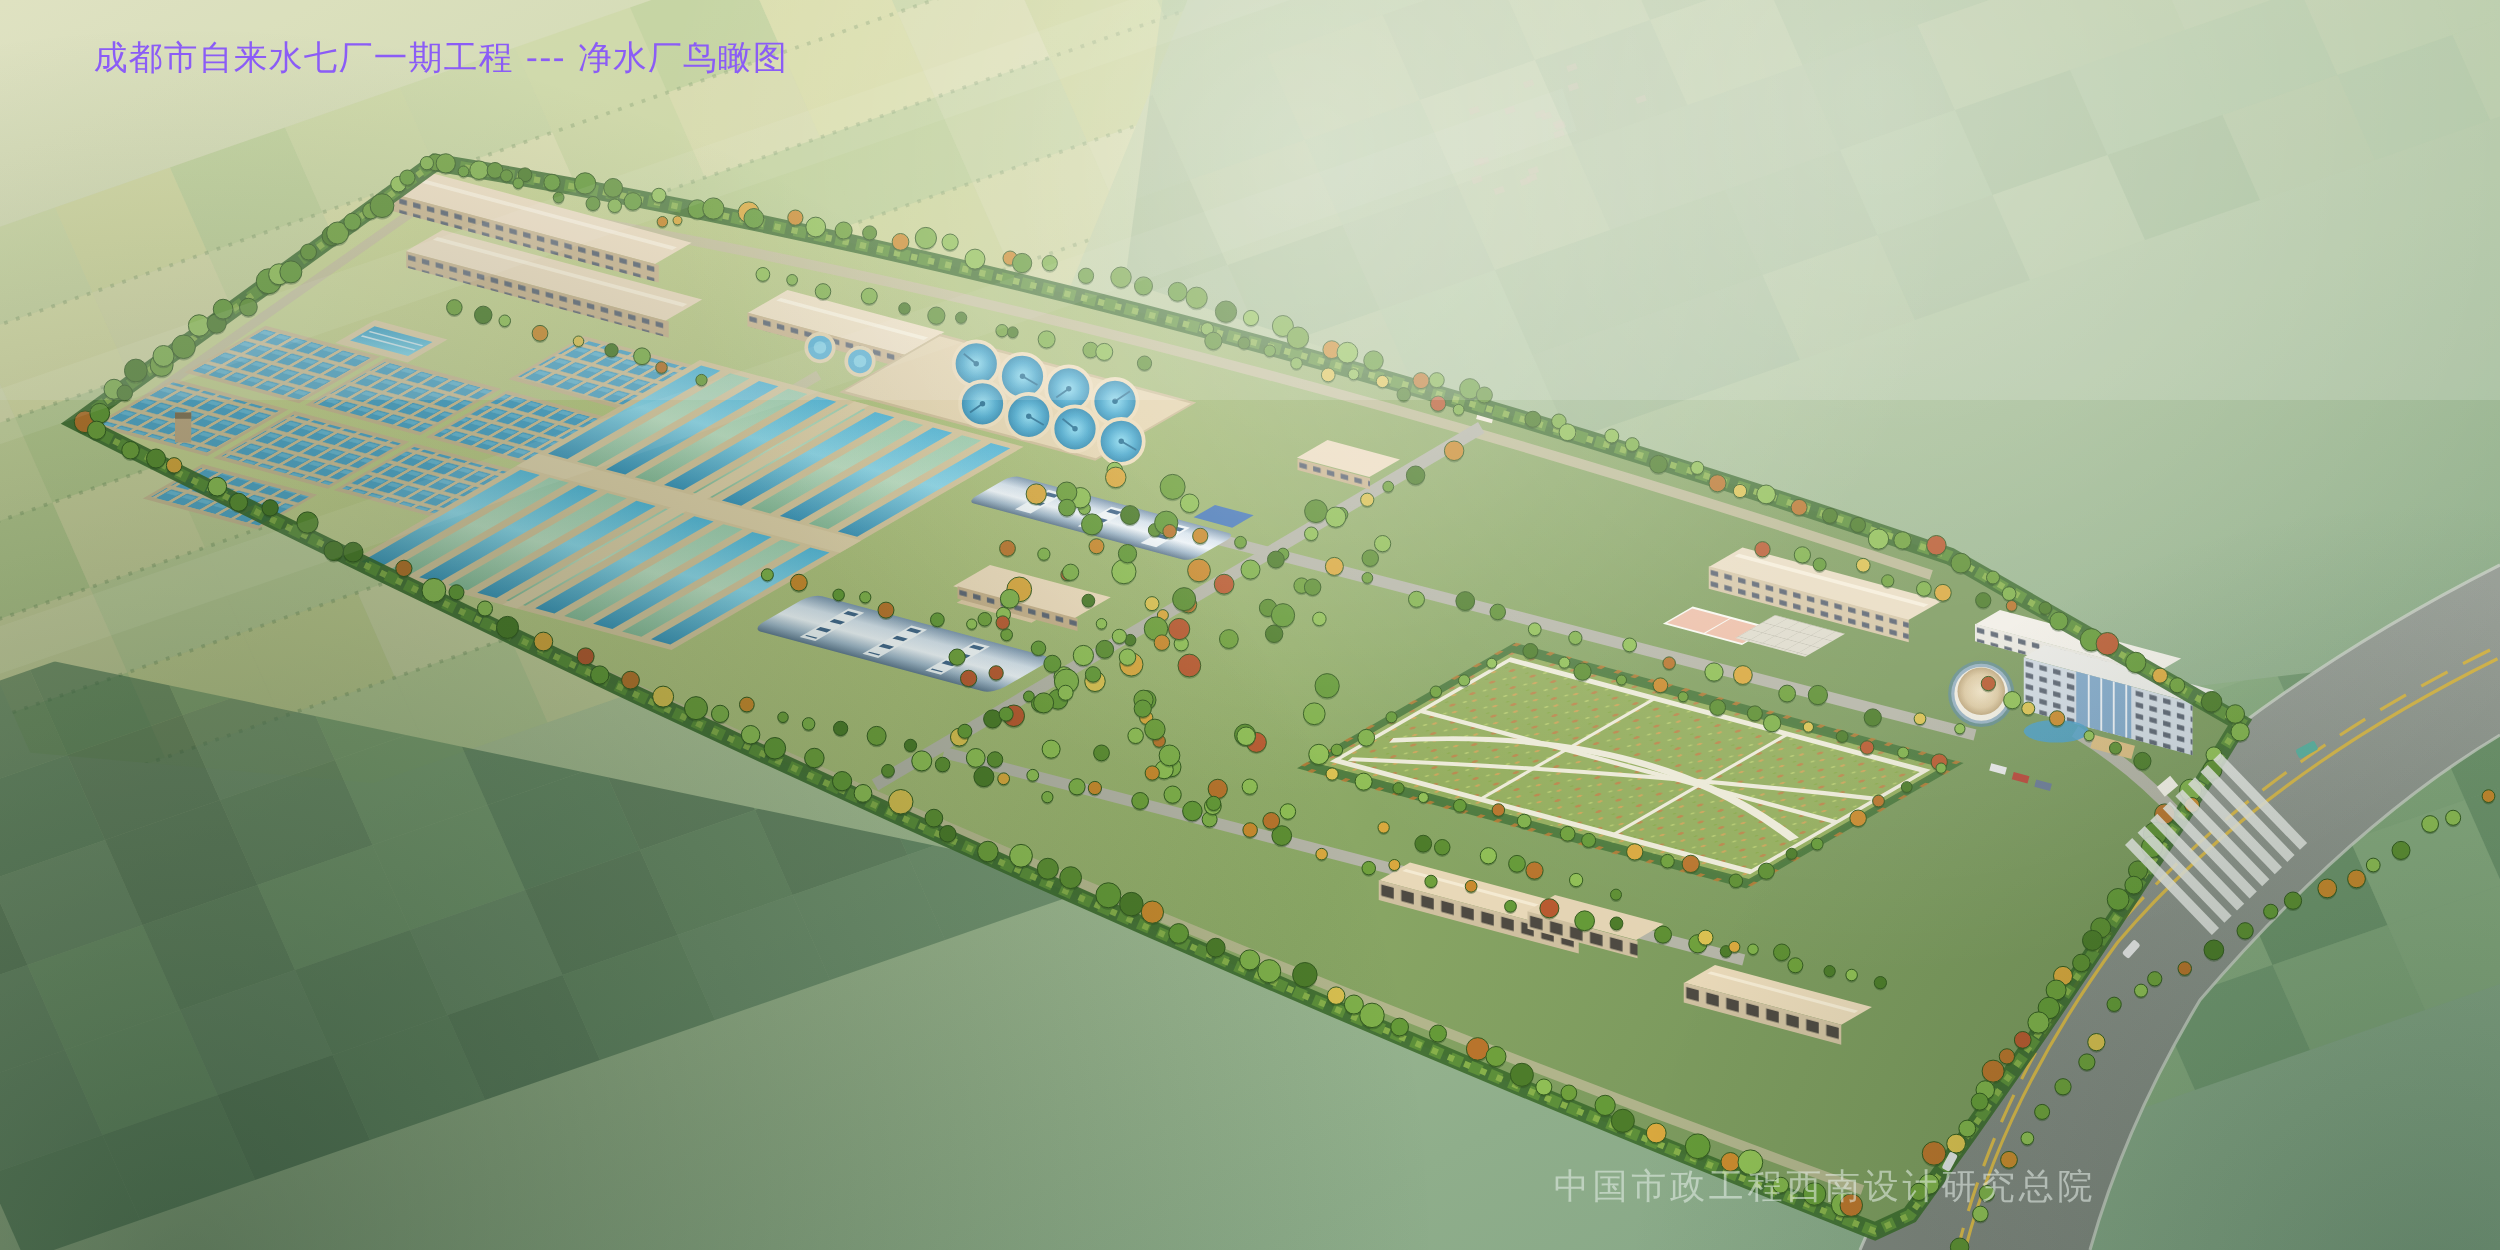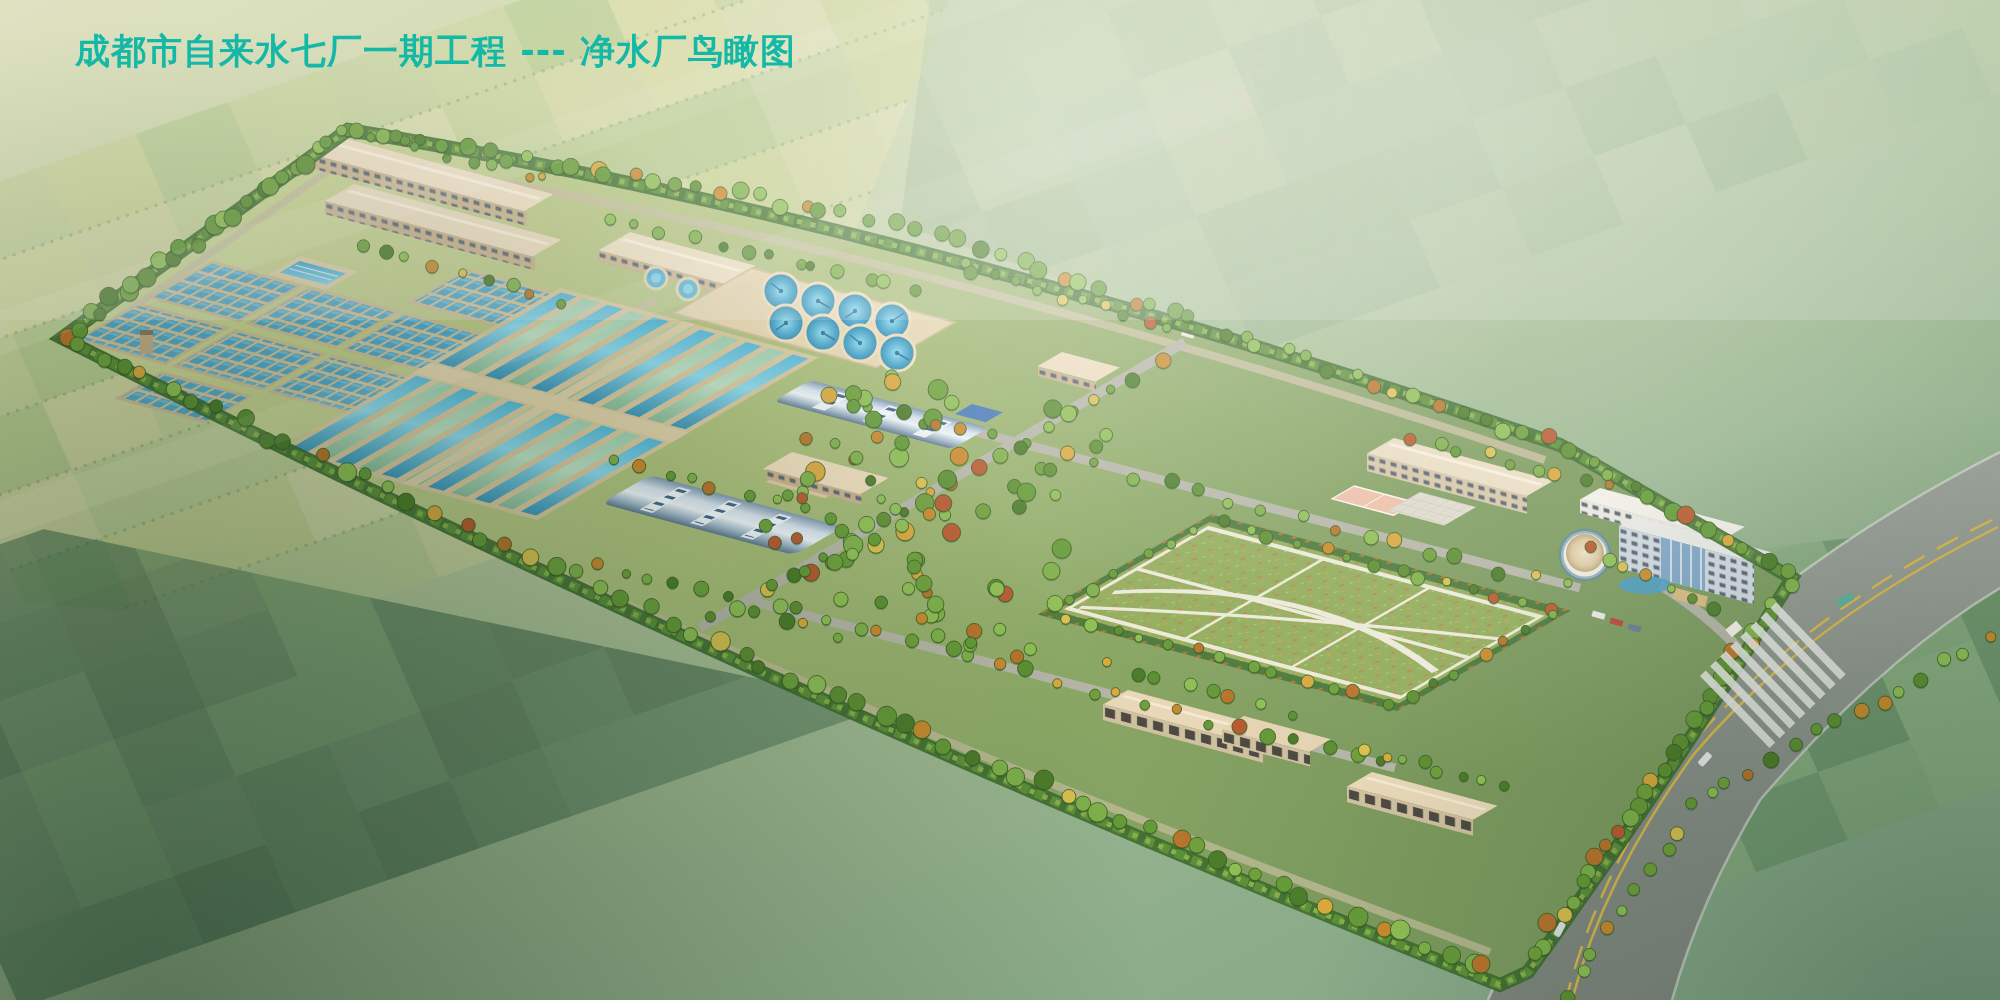--- a/index.html
+++ b/index.html
@@ -1,20 +1,20 @@
 <!DOCTYPE html>
 <html><head>
 <meta charset="utf-8">
 <style>
   html,body{margin:0;padding:0;background:#222;}
   #stage{position:relative;width:2000px;height:1000px;overflow:hidden;
          font-family:"DejaVu Sans","Liberation Sans",sans-serif;}
   #stage svg{position:absolute;left:0;top:0;}
-  .title{position:absolute;left:75px;top:28px;font-size:35px;font-weight:700;
-         color:#14b8a6;letter-spacing:1px;white-space:nowrap;}
+  .title{position:absolute;left:75px;top:28px;font-size:27px;font-weight:400;
+         color:#8b5cf6;letter-spacing:1px;white-space:nowrap;}
   .watermark{position:absolute;left:1243px;top:930px;font-size:28px;
          color:rgba(232,240,235,0.55);letter-spacing:3px;white-space:nowrap;}
 </style>
 </head>
 <body>
 
 <div id="stage">
 <svg width="2000" height="1000" viewBox="0 0 2000 1000">
 <defs>
   <linearGradient id="bgG" x1="0" y1="0" x2="1" y2="1">
@@ -1726,13 +1726,14 @@
   <circle cx="1500" cy="80" r="700" fill="url(#hzTR)"></circle>
   <circle cx="1050" cy="120" r="520" fill="url(#hzTR)"></circle>
   <circle cx="150" cy="1020" r="1000" fill="url(#vgBL)"></circle>
   <circle cx="1950" cy="1050" r="650" fill="url(#vgBL)" opacity="0.55"></circle>
   <rect x="-200" y="140" width="1500" height="42" fill="rgba(255,255,255,0.07)" transform="rotate(-19 500 160)"></rect>
   <rect x="-200" y="330" width="1500" height="36" fill="rgba(255,255,255,0.06)" transform="rotate(-19 500 350)"></rect>
 </g>
 </svg>
 
 <div class="title">成都市自来水七厂一期工程 --- 净水厂鸟瞰图</div>
+<div class="watermark">中国市政工程西南设计研究总院</div>
 </div>
 
 </body></html>

